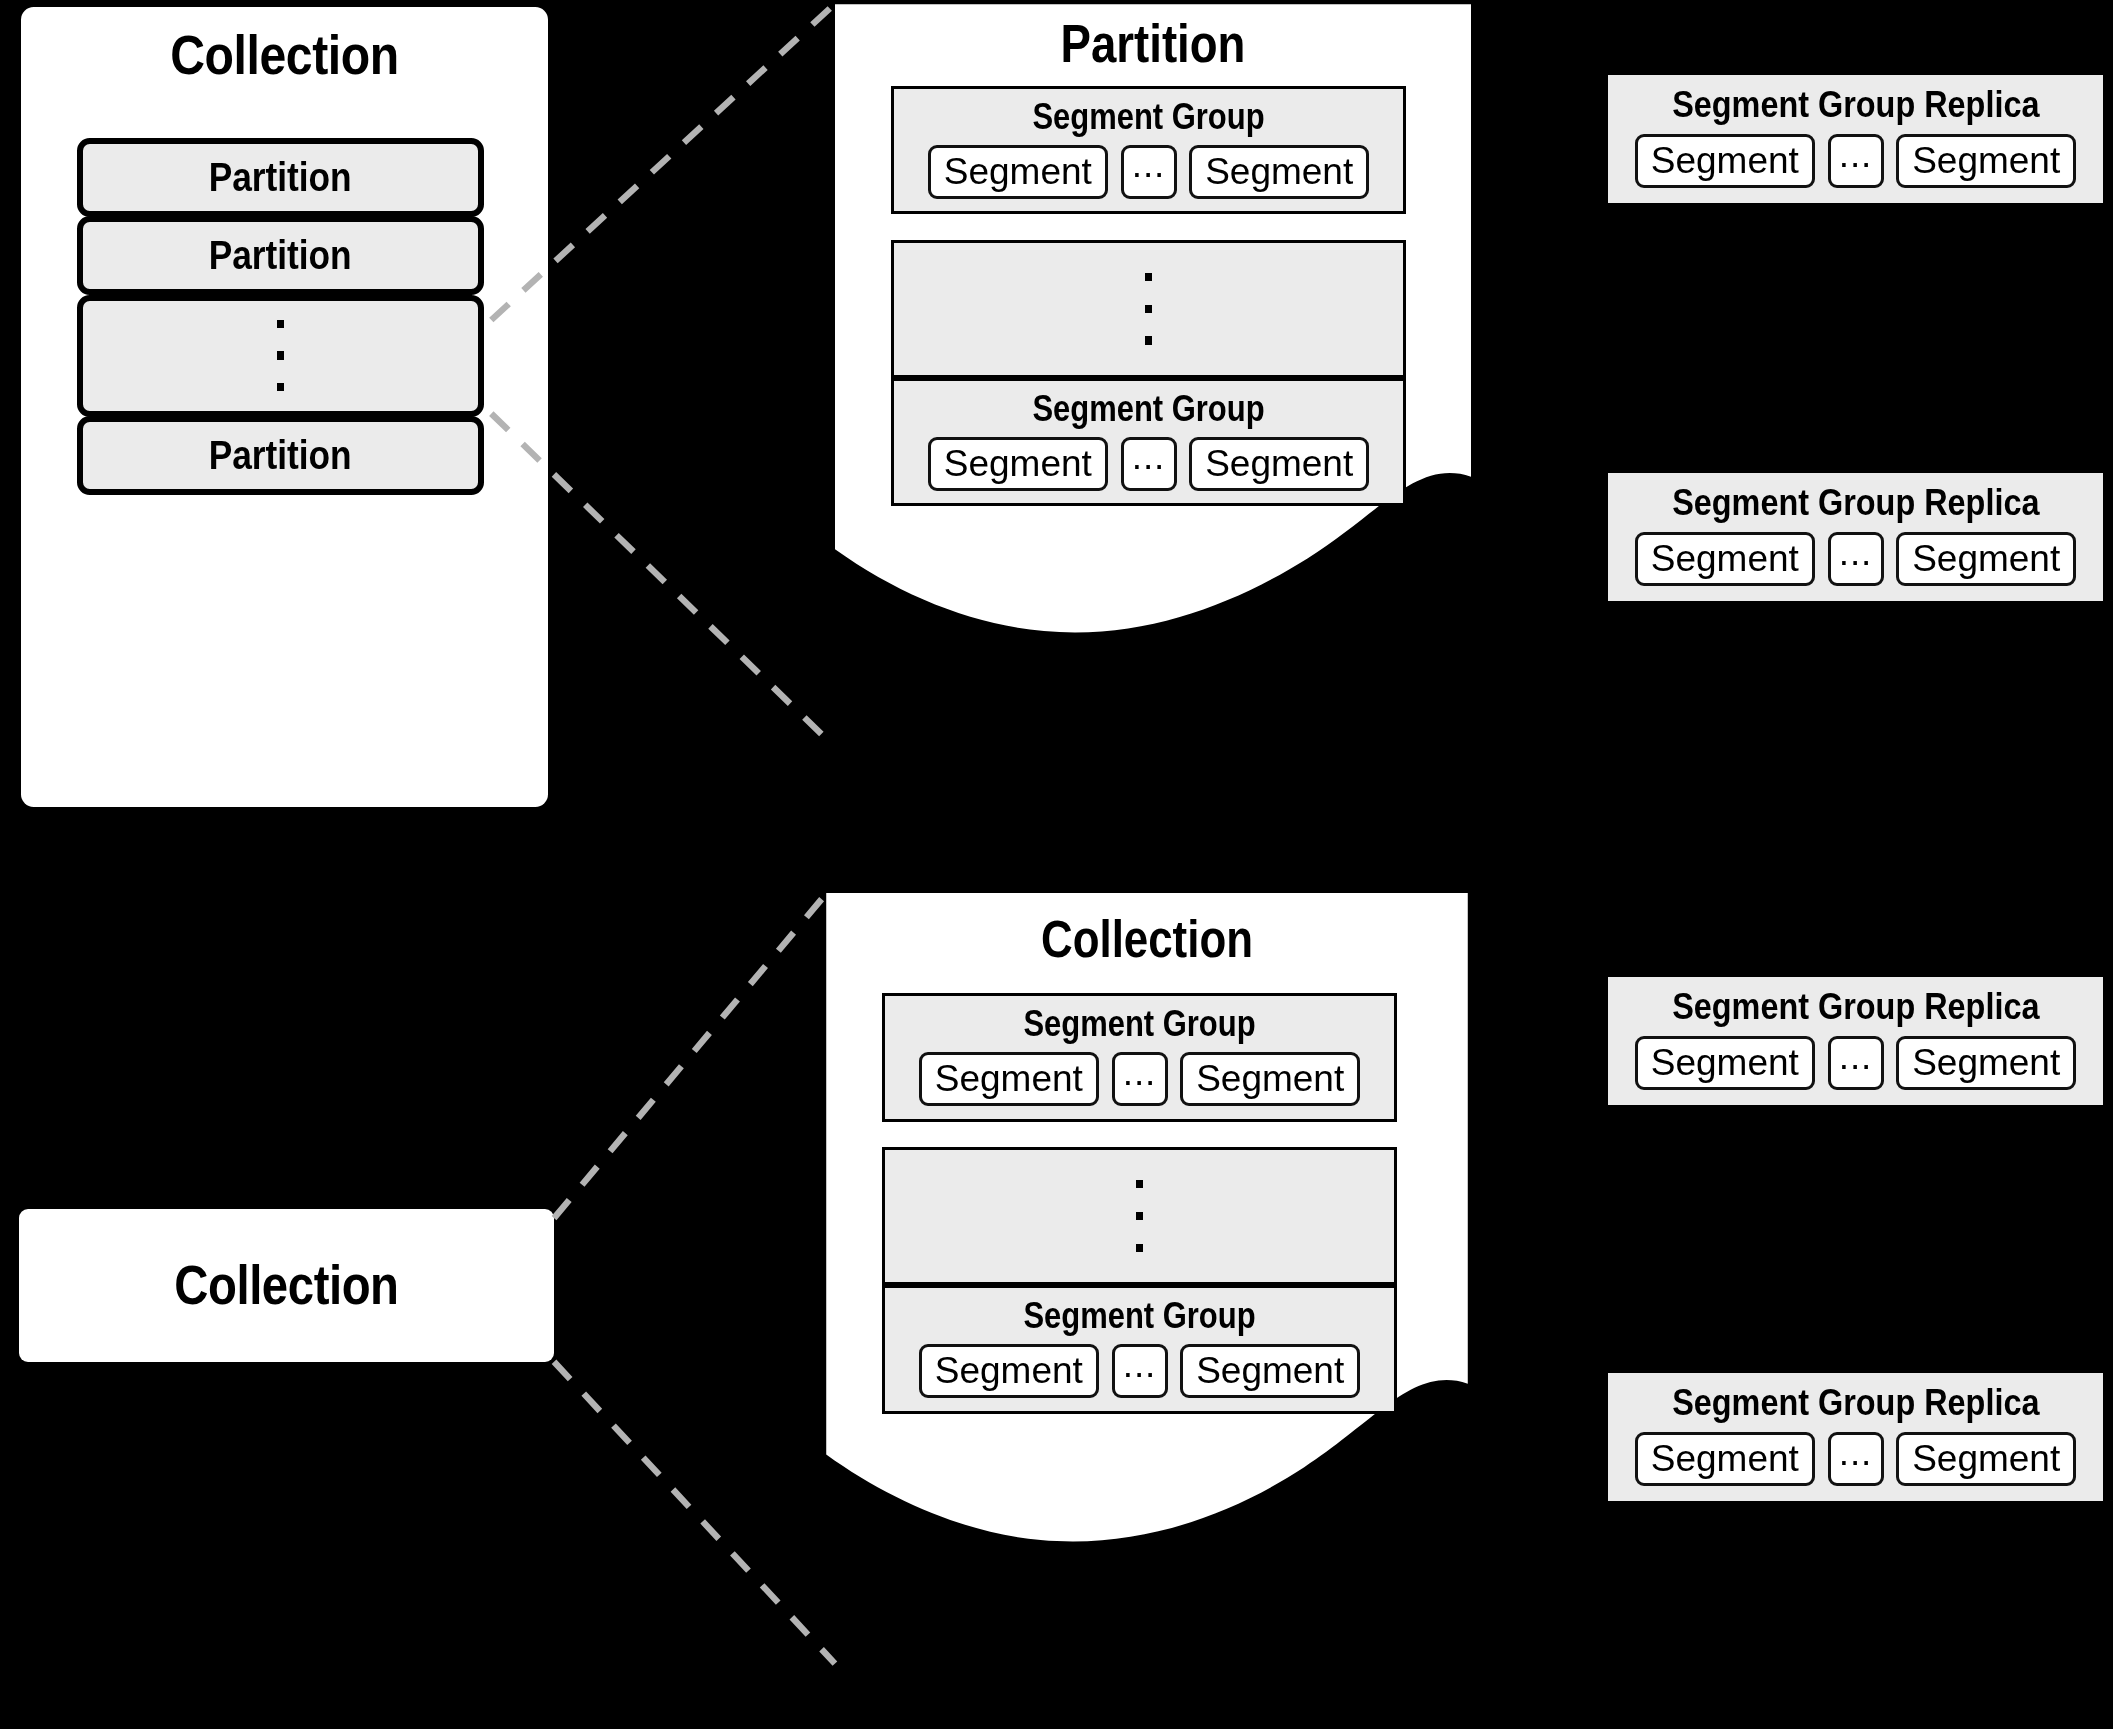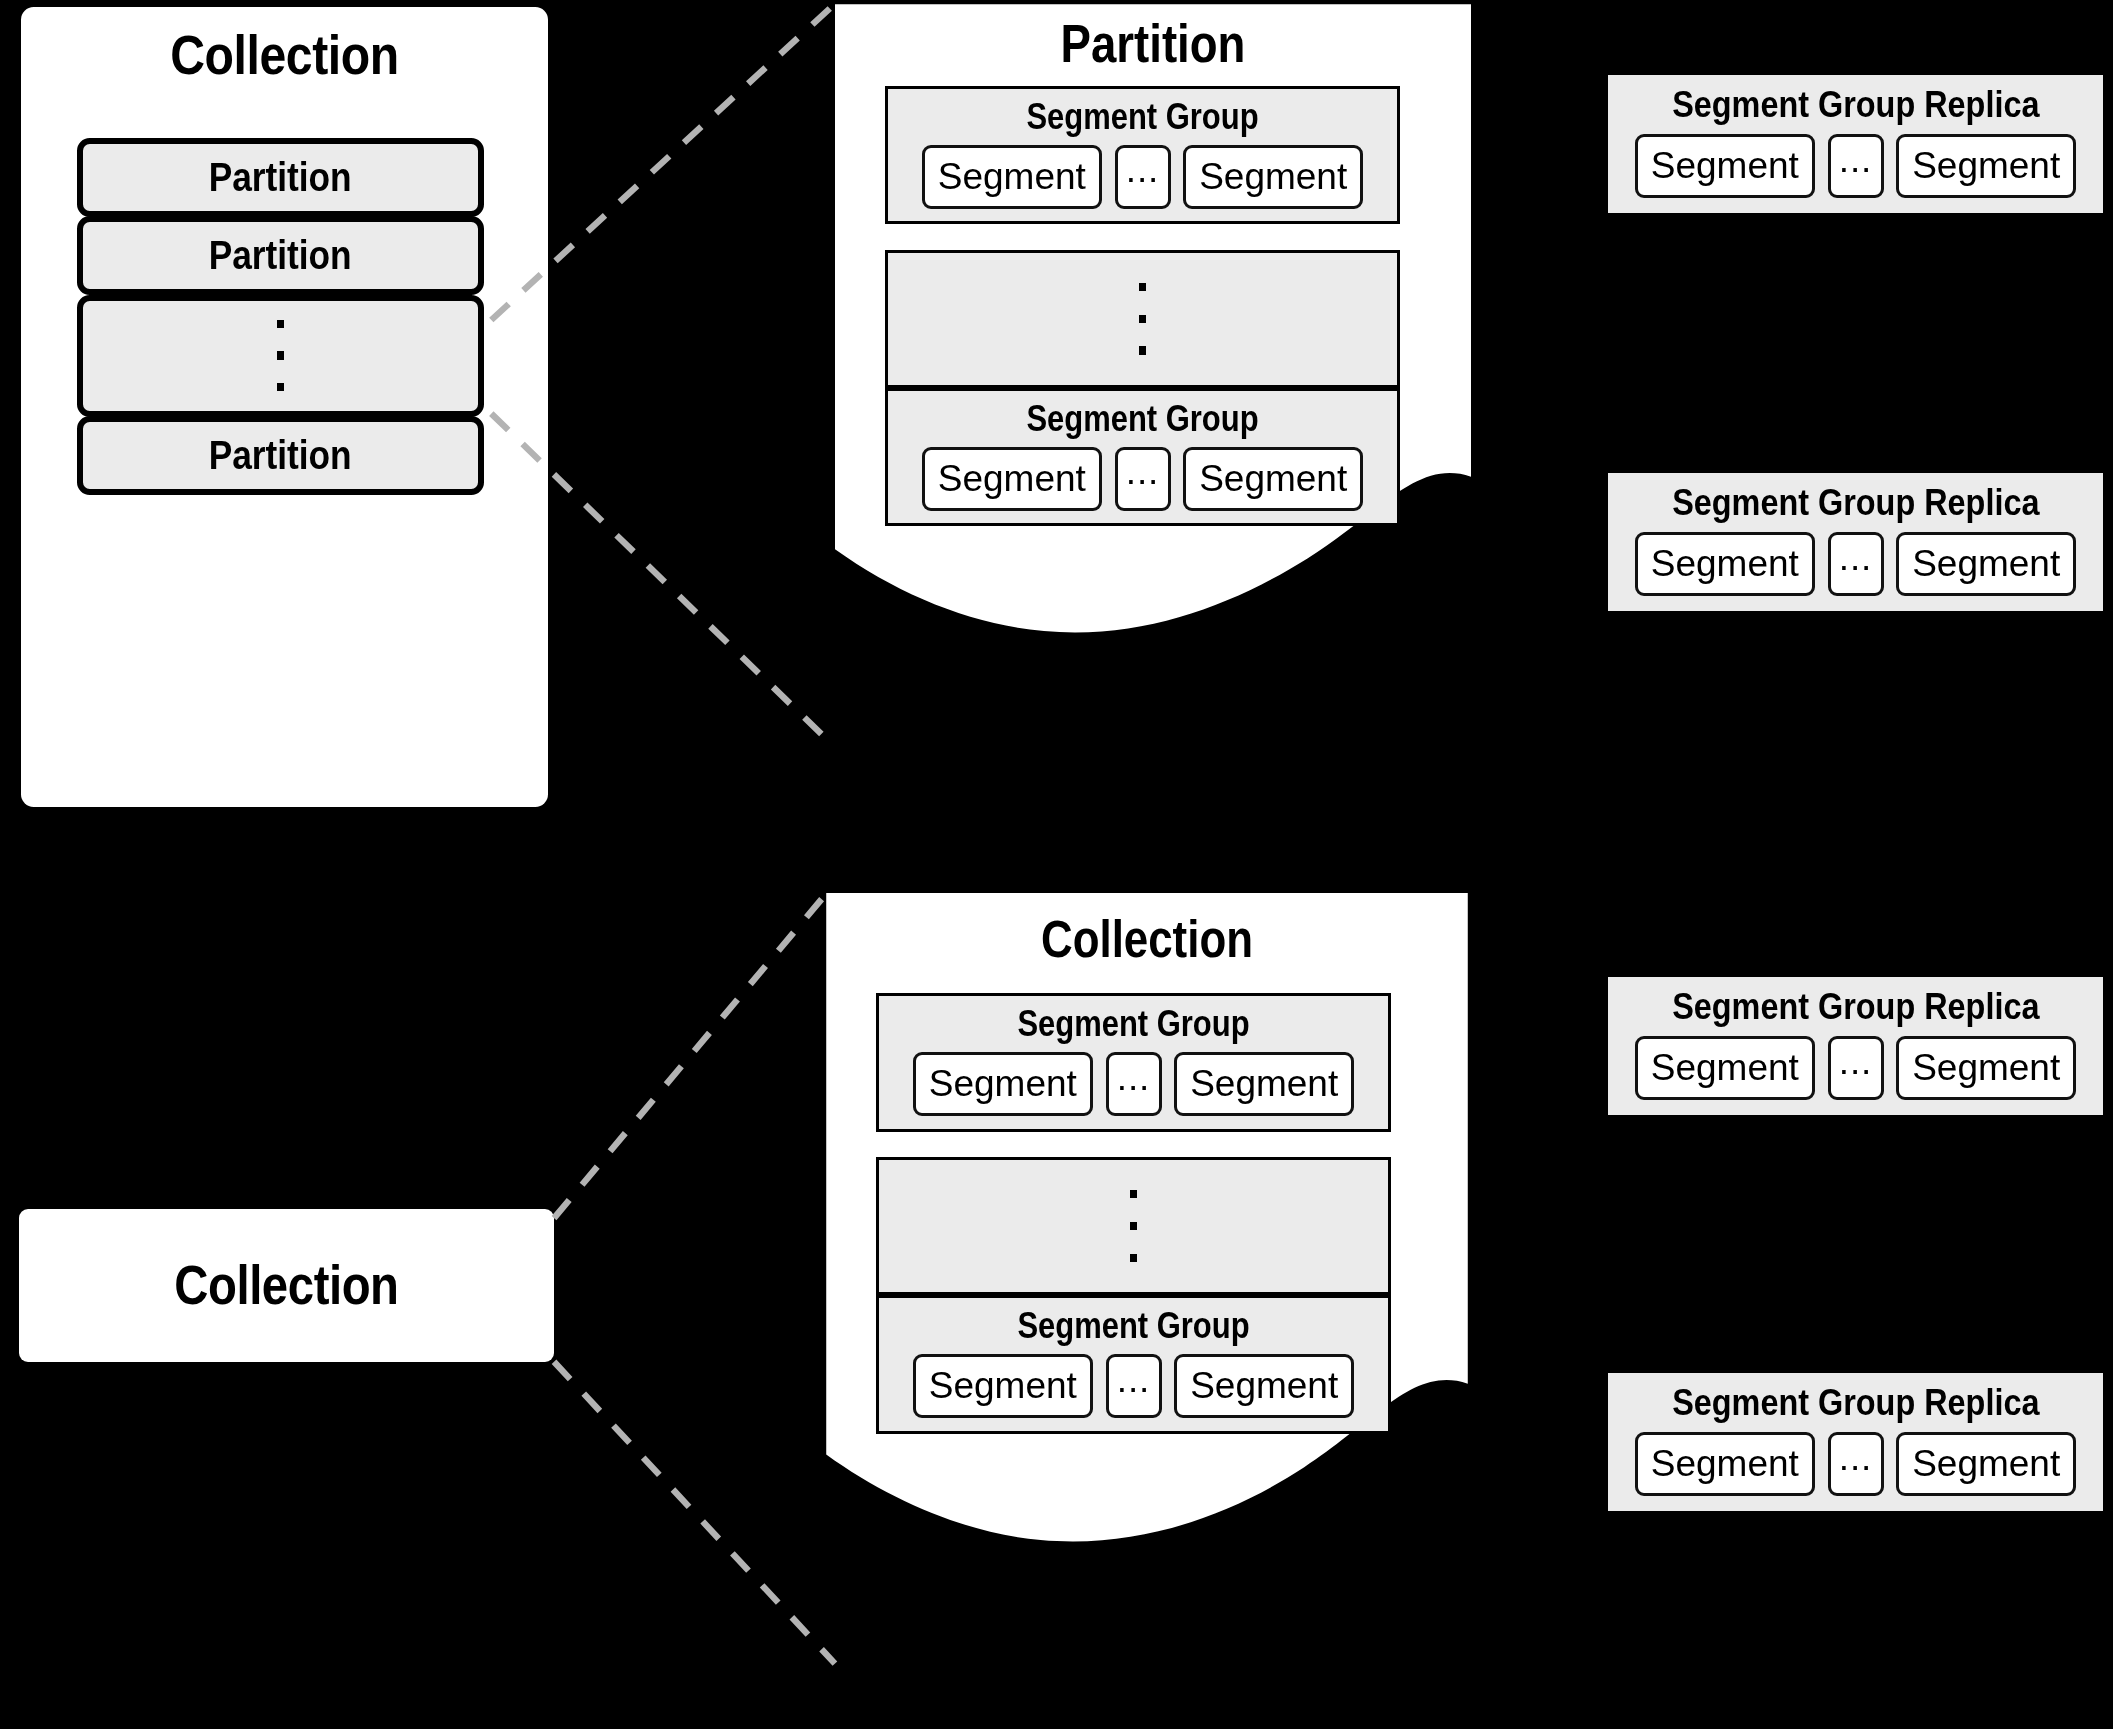--- a/index.html
+++ b/index.html
@@ -134,21 +134,21 @@
     color: #000;
     transform: scaleX(0.86);
     margin-top: 12.7px;
     line-height: 1.05;
   }
   #collection-detail .torn-title { margin-top: 20px; font-size: 51px; }
 
   
   .sg-list {
     position: absolute;
-    left: 50px;
+    left: 56px;
     width: 515px;
   }
   #partition-panel .sg-list { top: 82px; }
   #collection-detail .sg-list { top: 100px; }
 
   .segment-group {
     box-sizing: border-box;
     background: #ebebeb;
     border: 3.6px solid #000000;
     padding: 5.5px 11px 12.7px 11px;
@@ -168,21 +168,21 @@
     display: flex;
     align-items: center;
     justify-content: center;
     gap: 12.7px;
   }
   .segment-chip {
     box-sizing: border-box;
     background: #ffffff;
     border: 3.6px solid #111111;
     border-radius: 9px;
-    height: 64px;
+    height: 54px;
     min-width: 180px;
     display: flex;
     align-items: center;
     justify-content: center;
     font-size: 37px;
     font-weight: 400;
     color: #000;
     font-family: "Liberation Sans", sans-serif;
     padding: 0 5.5px;
   }

